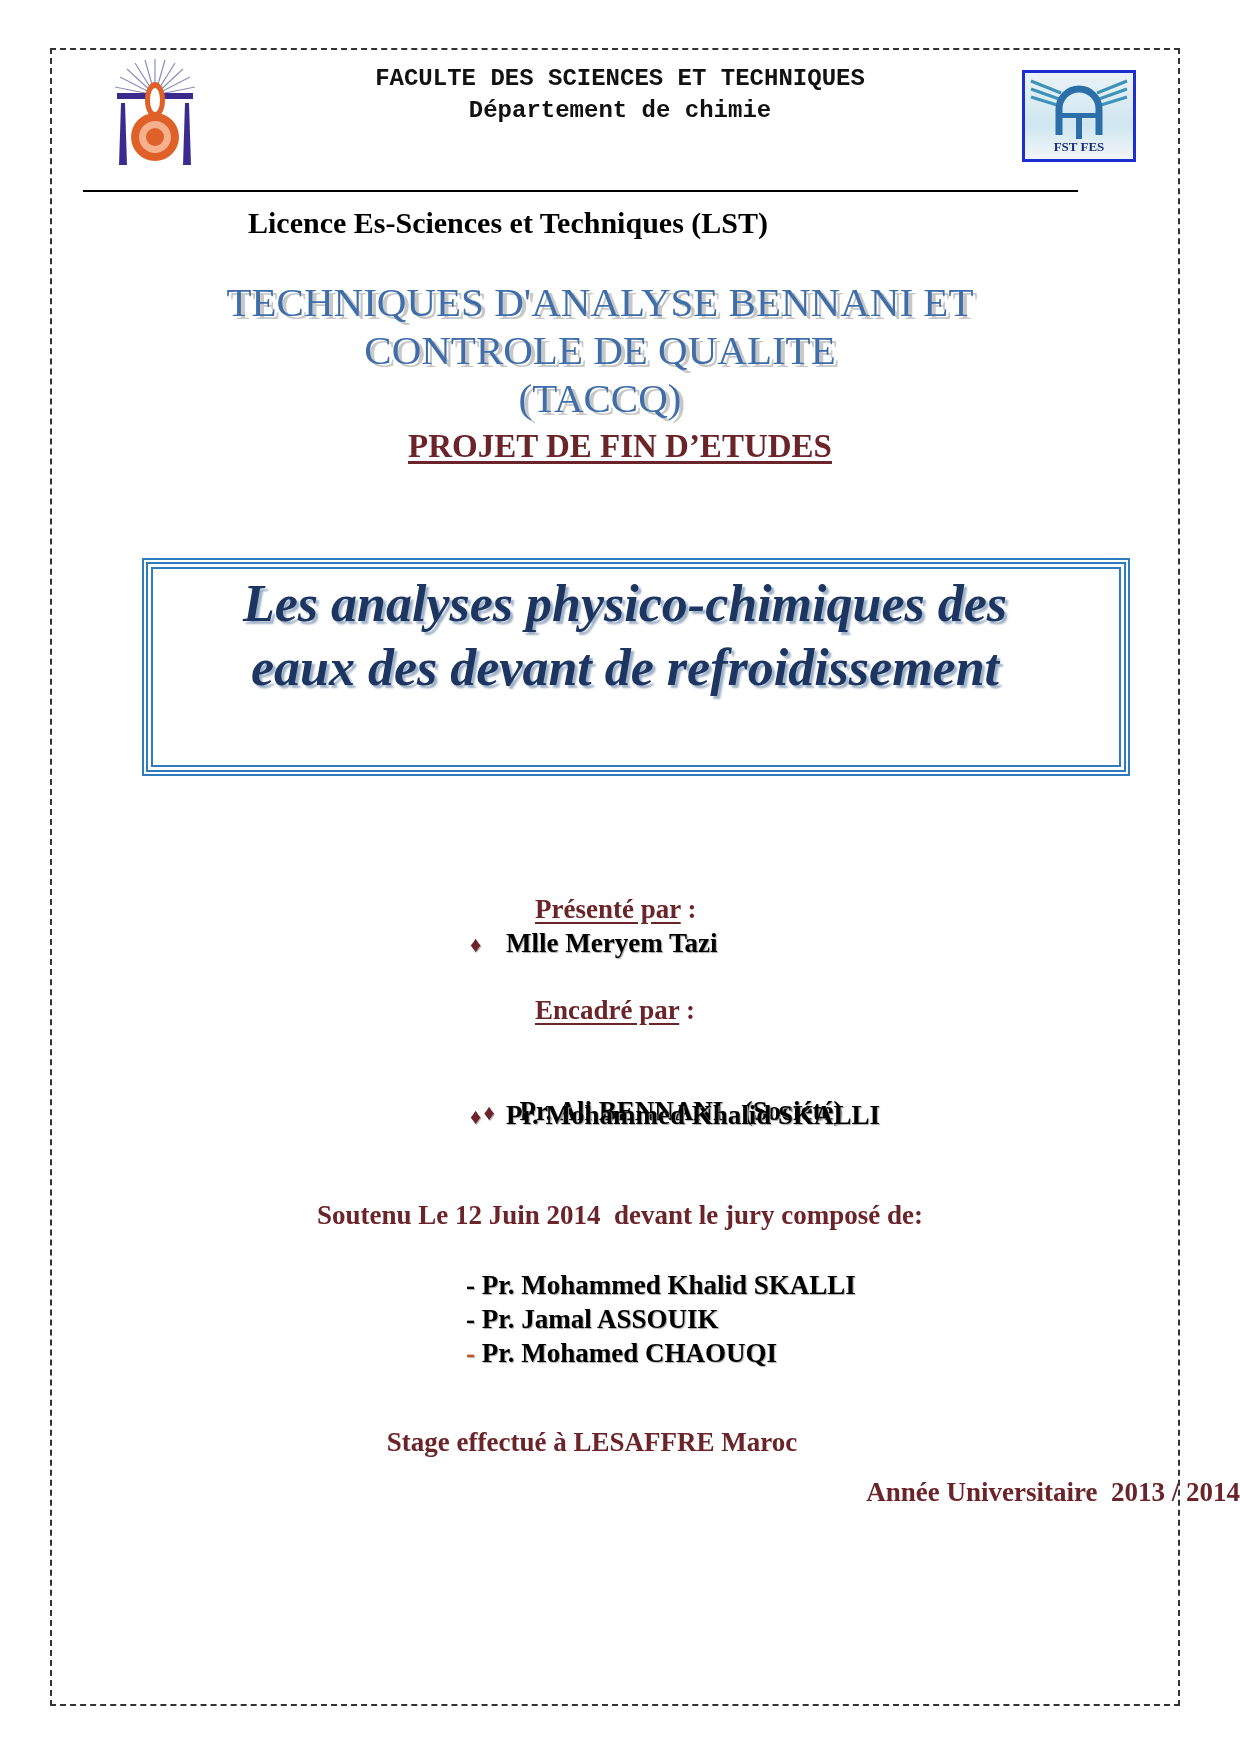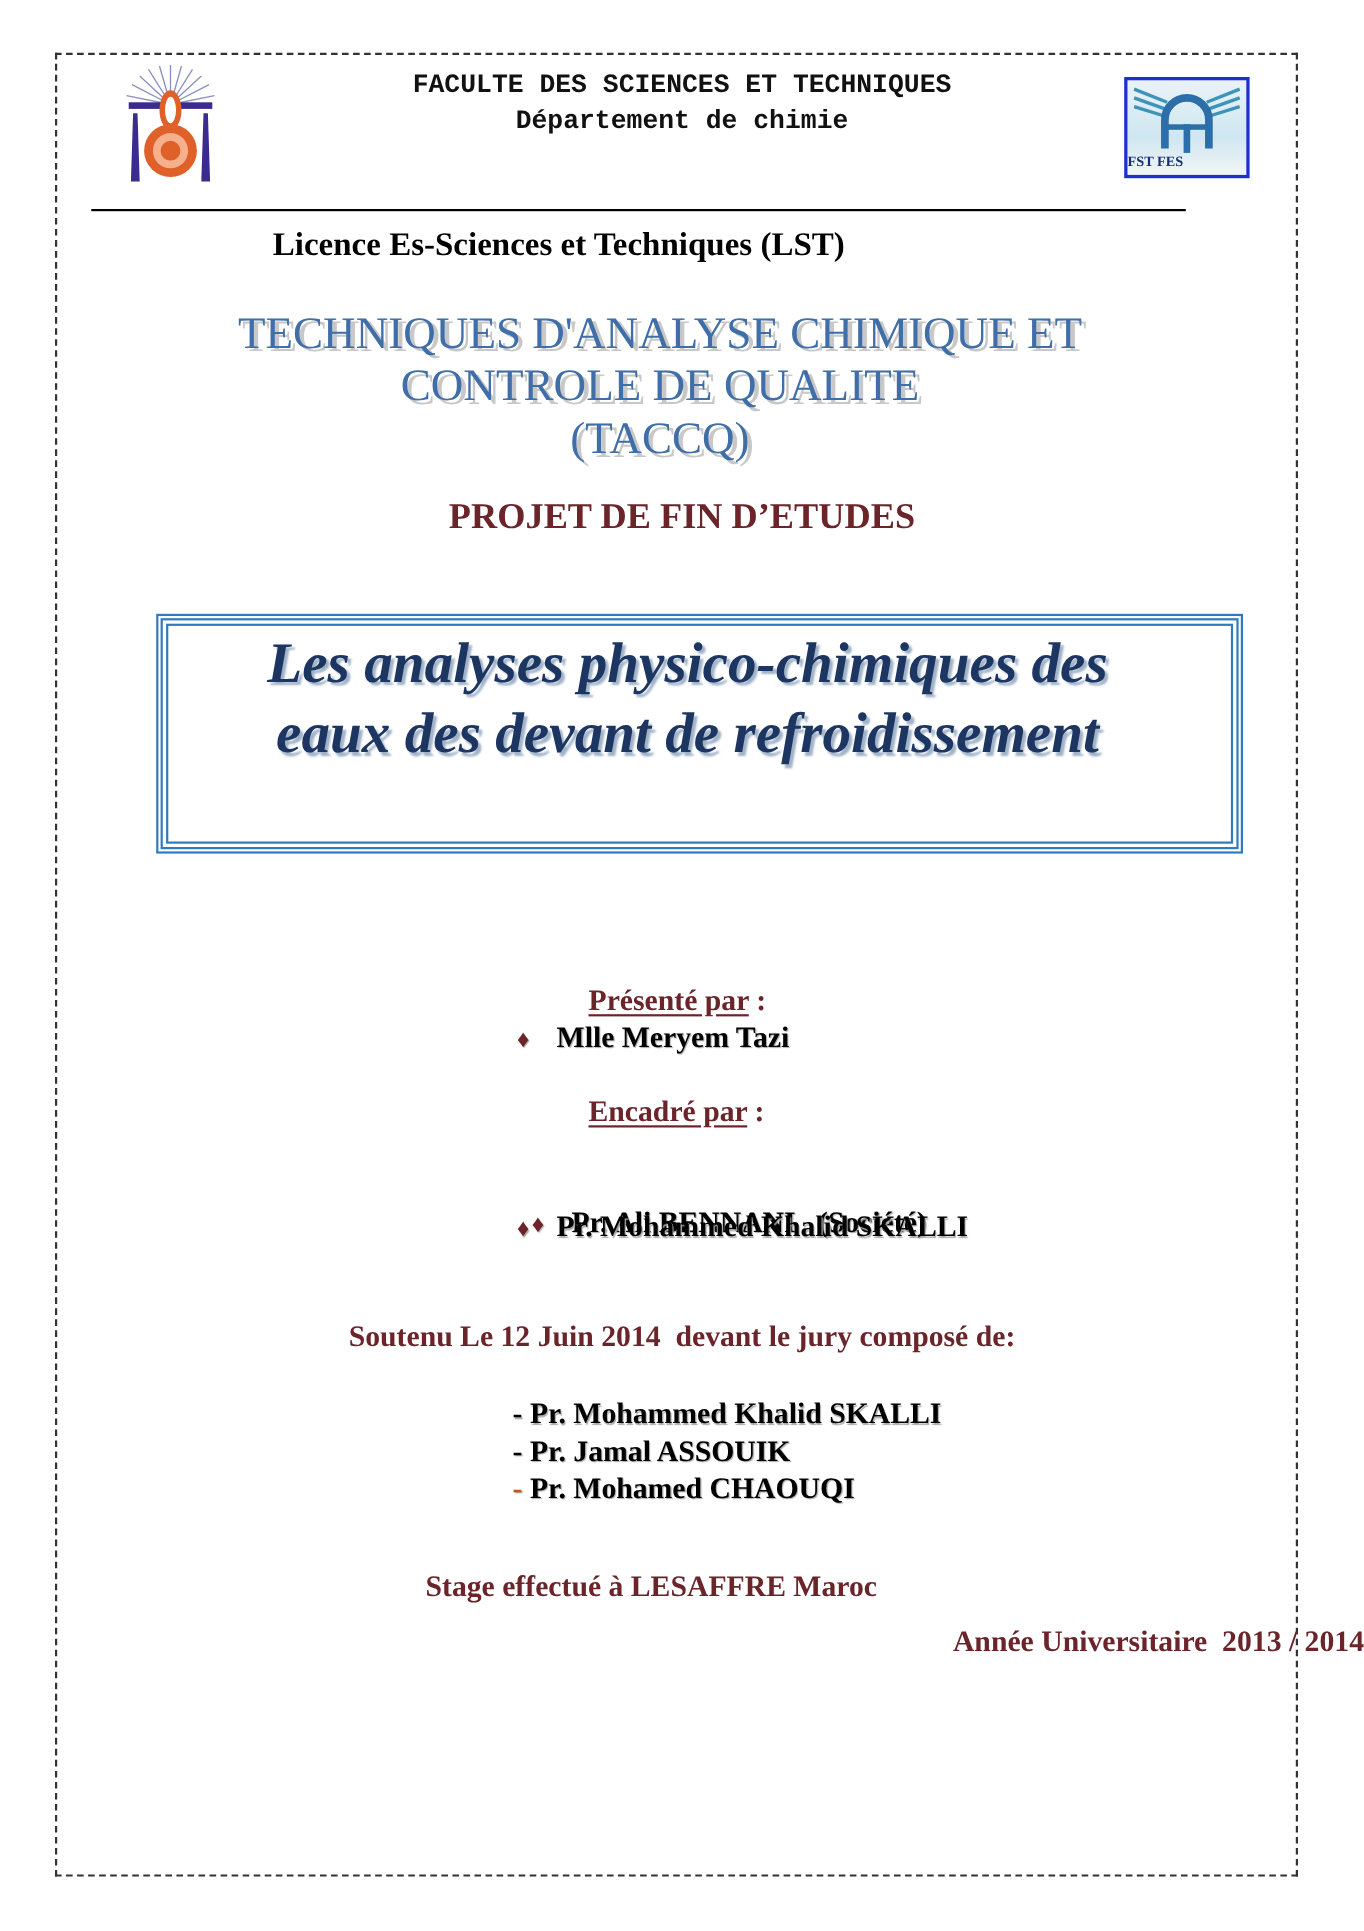--- a/index.html
+++ b/index.html
@@ -2,30 +2,30 @@
 <html><head>
 <meta charset="utf-8">
 <style>
   html, body { margin: 0; padding: 0; background: #ffffff; }
   body { width: 1240px; height: 1755px; position: relative; overflow: hidden; font-family: "Liberation Serif", serif; color: #000; }
   .page-border { position: absolute; left: 50px; top: 48px; width: 1130px; height: 1658px; border: 2px dashed #333; box-sizing: border-box; }
   .abs { position: absolute; }
 
   .logo-left { left: 105px; top: 55px; width: 100px; height: 115px; }
   .logo-right { left: 1022px; top: 70px; width: 114px; height: 92px; border: 3px solid #1d2fd0; box-sizing: border-box; background: linear-gradient(180deg,#eaf3f8 0%,#cfe6f0 60%,#f2f6f8 100%); }
-  .logo-right .fst { position: absolute; bottom: 4px; left: 0; right: 0; font-family: "Liberation Serif", serif; font-weight: bold; font-size: 13px; color: #1a2d7a; }
+  .logo-right .fst { position: absolute; bottom: 4px; left: 0; right: 0; text-align: center; font-family: "Liberation Serif", serif; font-weight: bold; font-size: 13px; color: #1a2d7a; }
 
   .header-text { left: 240px; top: 63px; width: 760px; font-family: "Liberation Mono", monospace; font-weight: bold; font-size: 24px; line-height: 32px; text-align: center; color: #111; }
   .header-rule { left: 83px; top: 190px; width: 995px; height: 2px; background: #000; }
 
   .licence { left: 0; width: 1016px; top: 206px; font-size: 30px; font-weight: bold; text-align: center; }
 
   .program { left: 100px; width: 1000px; top: 278px; font-size: 41px; line-height: 48px; text-align: center; color: #3f6ea8; letter-spacing: 0px; text-shadow: 4px 3px 0 #c8c8c8; font-family: "Liberation Serif", serif; }
 
-  .pfe { left: 0; width: 1240px; top: 452px; font-size: 33px; font-weight: bold; text-align: center; color: #6b2429; text-underline-offset: 4px; }
+  .pfe { left: 0; width: 1240px; top: 428px; font-size: 33px; font-weight: bold; text-align: center; color: #6b2429; text-decoration: underline; text-underline-offset: 4px; }
 
   .title-box { left: 142px; top: 558px; width: 988px; height: 218px; border: 6px double #2e7bbf; box-sizing: border-box; padding: 3px; }
   .title-box-inner { width: 100%; height: 100%; border: 2px solid #2e7bbf; box-sizing: border-box; }
   .title-text { left: 160px; top: 572px; width: 930px; font-size: 52px; line-height: 64px; font-weight: bold; font-style: italic; color: #1d3561; text-align: center; text-shadow: 3px 3px 2px #9fb2c8; }
 
   .label { font-size: 27px; font-weight: bold; color: #6b2429; }
   .label u { text-underline-offset: 4px; }
   .person { font-size: 27px; font-weight: bold; color: #000; text-shadow: 1px 1px 1px #aaa; }
   .diamond { color: #6b2429; font-size: 22px; display: inline-block; width: 36px; }
 
@@ -84,21 +84,21 @@
     <rect x="51" y="40" width="6" height="26" fill="#2c6ea8"></rect>
   </svg>
   <div class="fst">FST FES</div>
 </div>
 
 <div class="abs header-rule"></div>
 
 <div class="abs licence">Licence Es-Sciences et Techniques (LST)</div>
 
 <div class="abs program">
-  <div>TECHNIQUES D'ANALYSE CHIMIQUE ET</div>
+  <div>TECHNIQUES D'ANALYSE BENNANI ET</div>
   <div>CONTROLE DE QUALITE</div>
   <div>(TACCQ)</div>
 </div>
 
 <div class="abs pfe">PROJET DE FIN D’ETUDES</div>
 
 <div class="abs title-box">
   <div class="title-box-inner"></div>
 </div>
 <div class="abs title-text">

